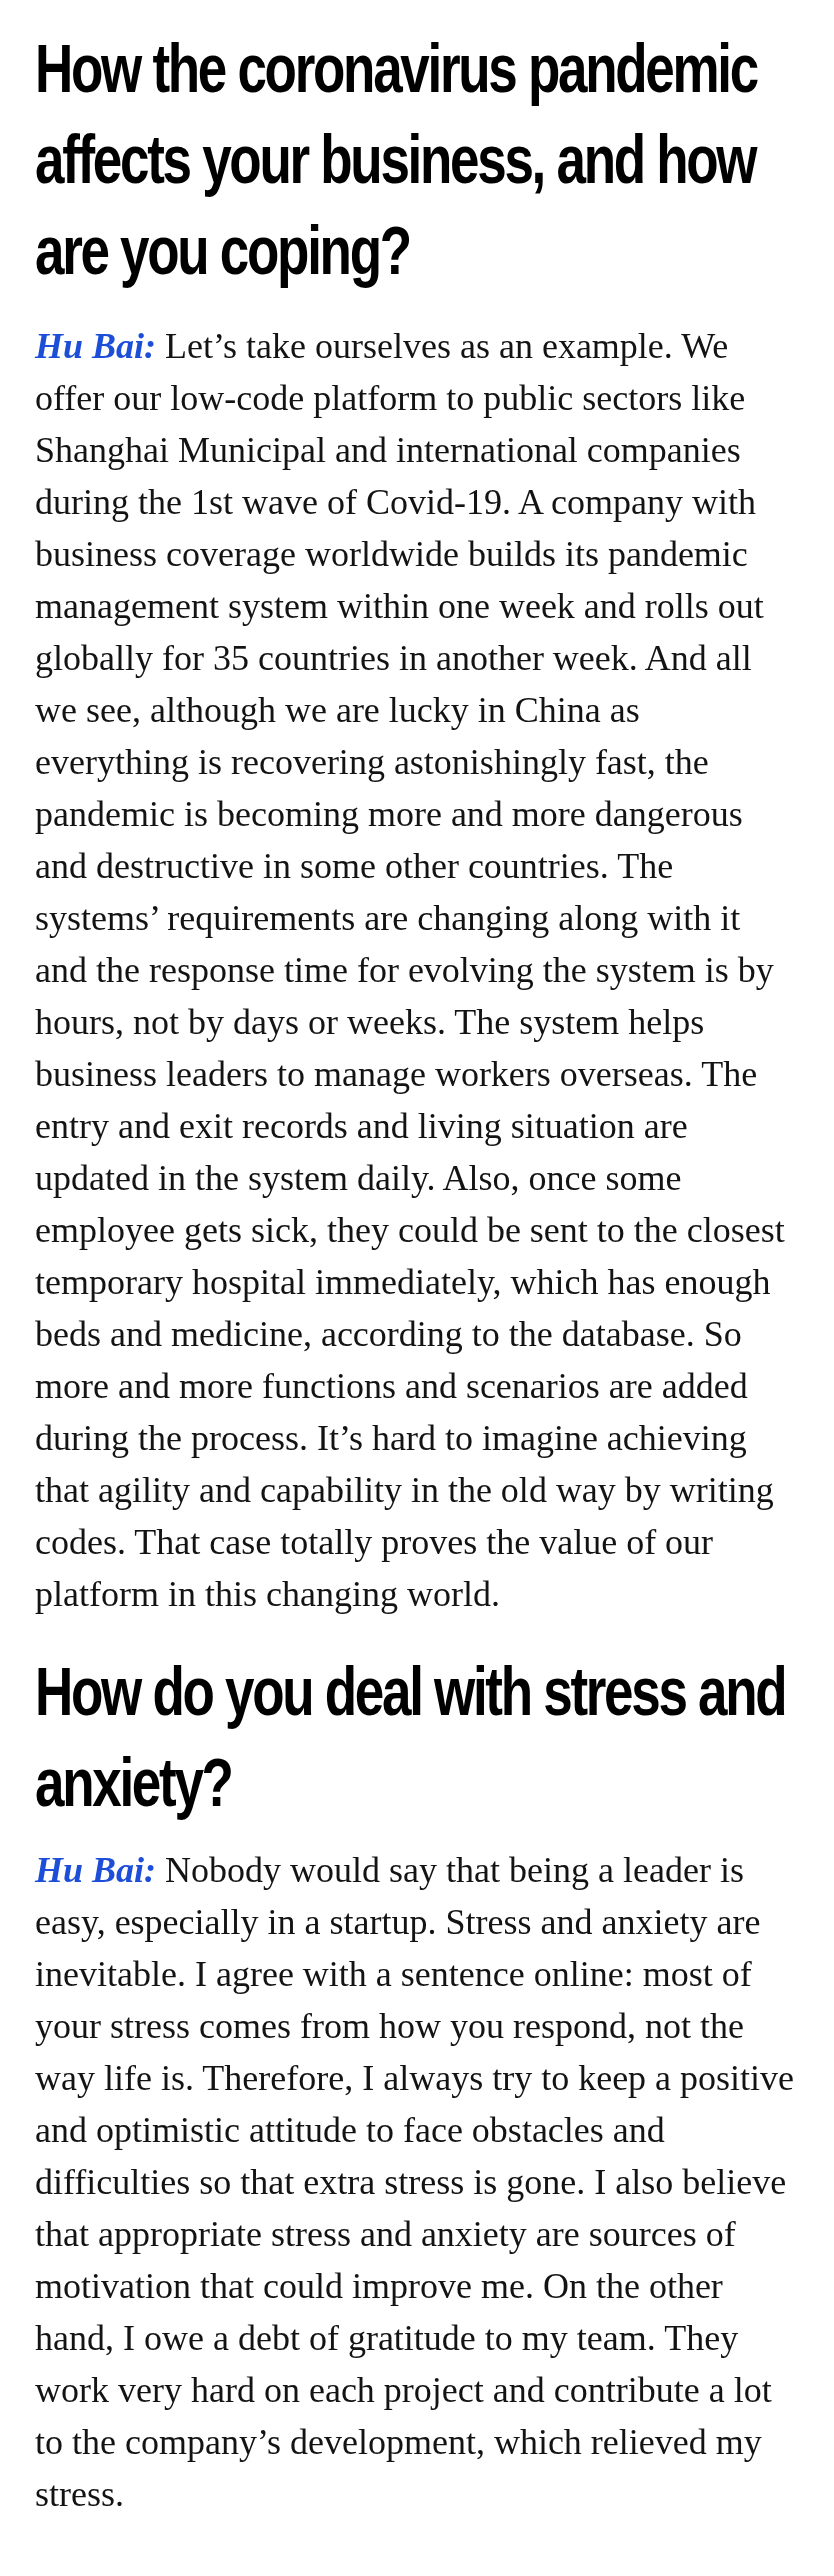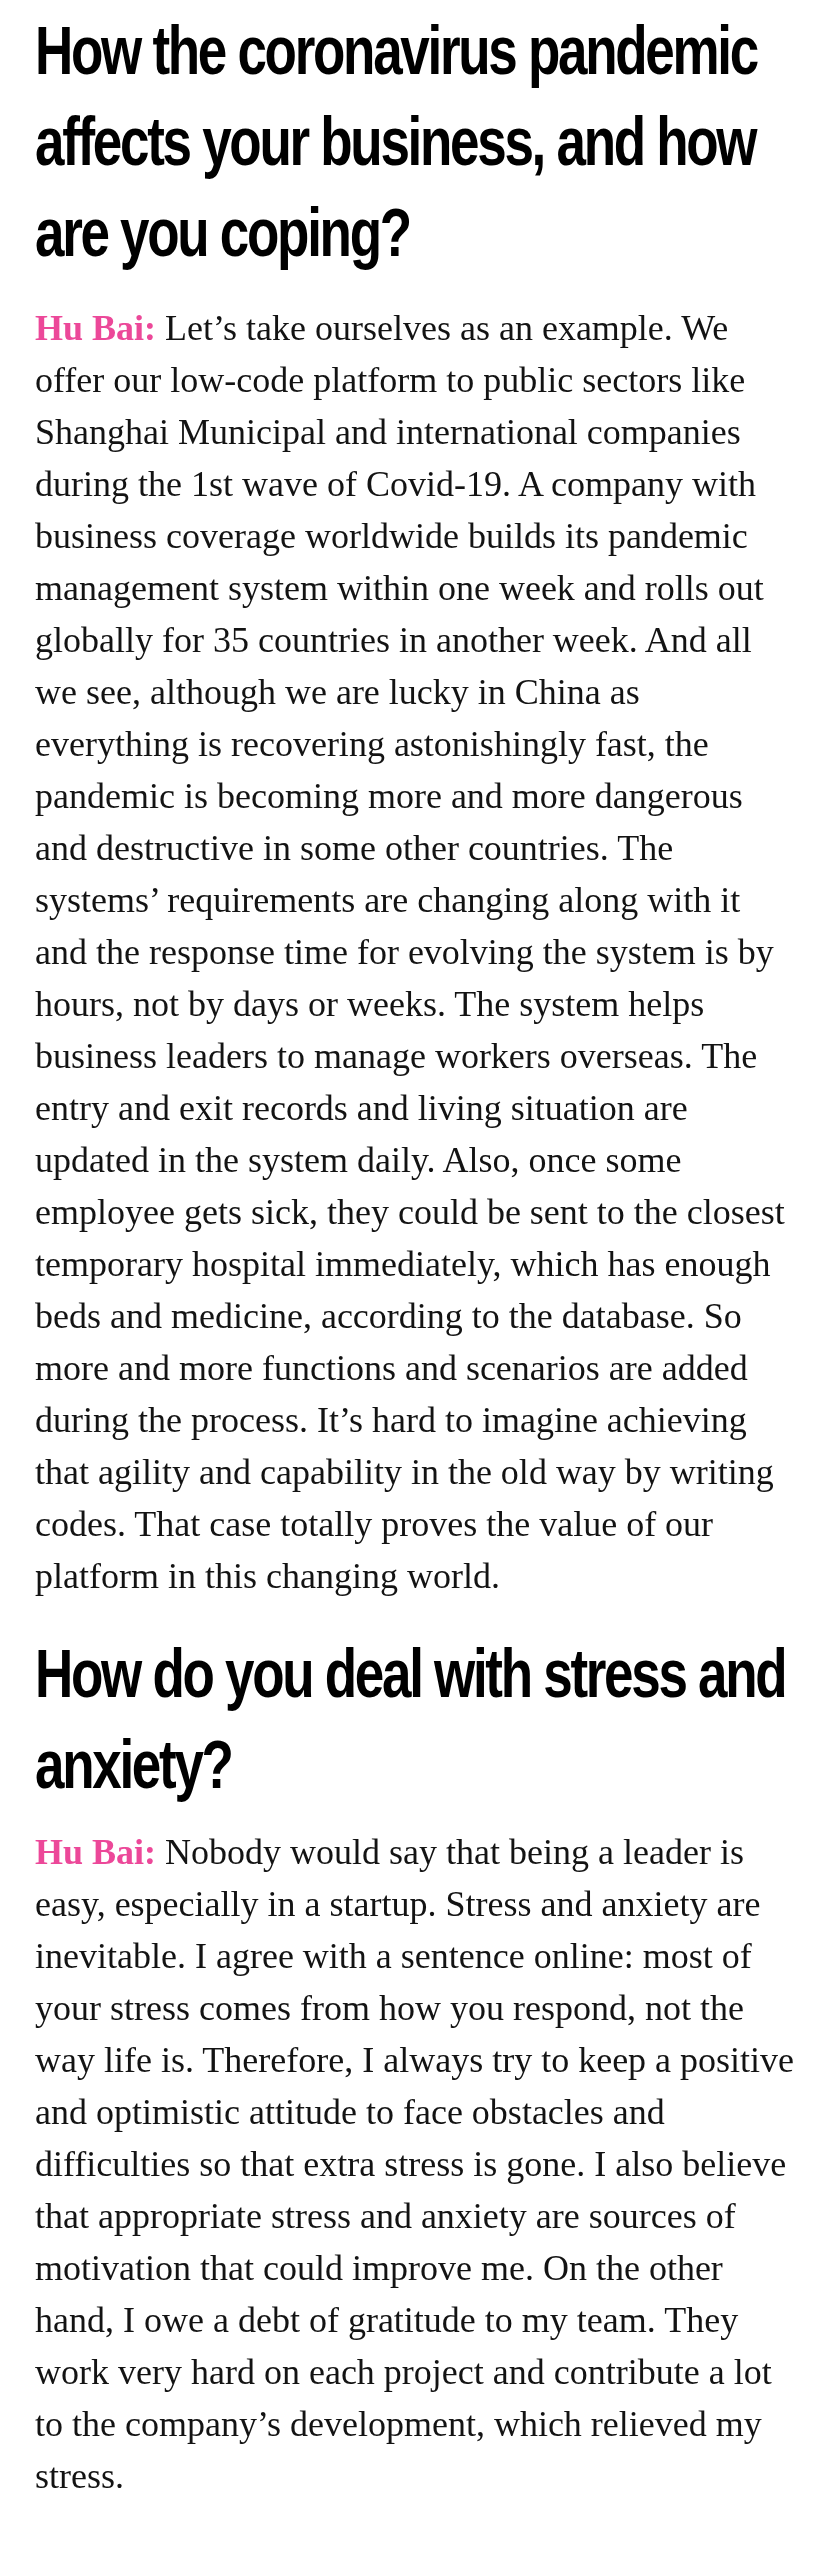--- a/index.html
+++ b/index.html
@@ -8,20 +8,21 @@
     background: #ffffff;
   }
   body {
     width: 834px;
     min-height: 2576px;
     color: #111111;
   }
   .article {
     padding: 4.6px 35px 46px 35px;
     width: 765px;
+    margin-top: 18px;
   }
   .headline {
     font-family: "Liberation Sans", sans-serif;
     font-weight: 800;
     font-size: 53px;
     line-height: 70px;
     letter-spacing: -2.3px;
     color: #000000;
     margin: 0;
     transform: scale(1, 1.3);
@@ -37,21 +38,22 @@
   .answer {
     font-family: "Liberation Serif", serif;
     font-size: 36px;
     line-height: 52px;
     color: #131313;
     margin: 0;
     text-align: left;
   }
   .speaker {
     font-weight: bold;
-    color: #ec4899;
+    color: #1d4ed8;
+    font-style: italic;
   }
 </style>
 </head>
 <body>
 
 <div class="article">
 
   <h1 class="headline h-first">How the coronavirus pandemic affects your business, and how are you coping?</h1>
 
   <p class="answer"><strong class="speaker">Hu Bai:</strong><span> Let’s take ourselves as an example. We offer our low-code platform to public sectors like Shanghai Municipal and international companies during the 1st wave of Covid-19. A company with business coverage worldwide builds its pandemic management system within one week and rolls out globally for 35 countries in another week. And all we see, although we are lucky in China as everything is recovering astonishingly fast, the pandemic is becoming more and more dangerous and destructive in some other countries. The systems’ requirements are changing along with it and the response time for evolving the system is by hours, not by days or weeks. The system helps business leaders to manage workers overseas. The entry and exit records and living situation are updated in the system daily. Also, once some employee gets sick, they could be sent to the closest temporary hospital immediately, which has enough beds and medicine, according to the database. So more and more functions and scenarios are added during the process. It’s hard to imagine achieving that agility and capability in the old way by writing codes. That case totally proves the value of our platform in this changing world.</span></p>

